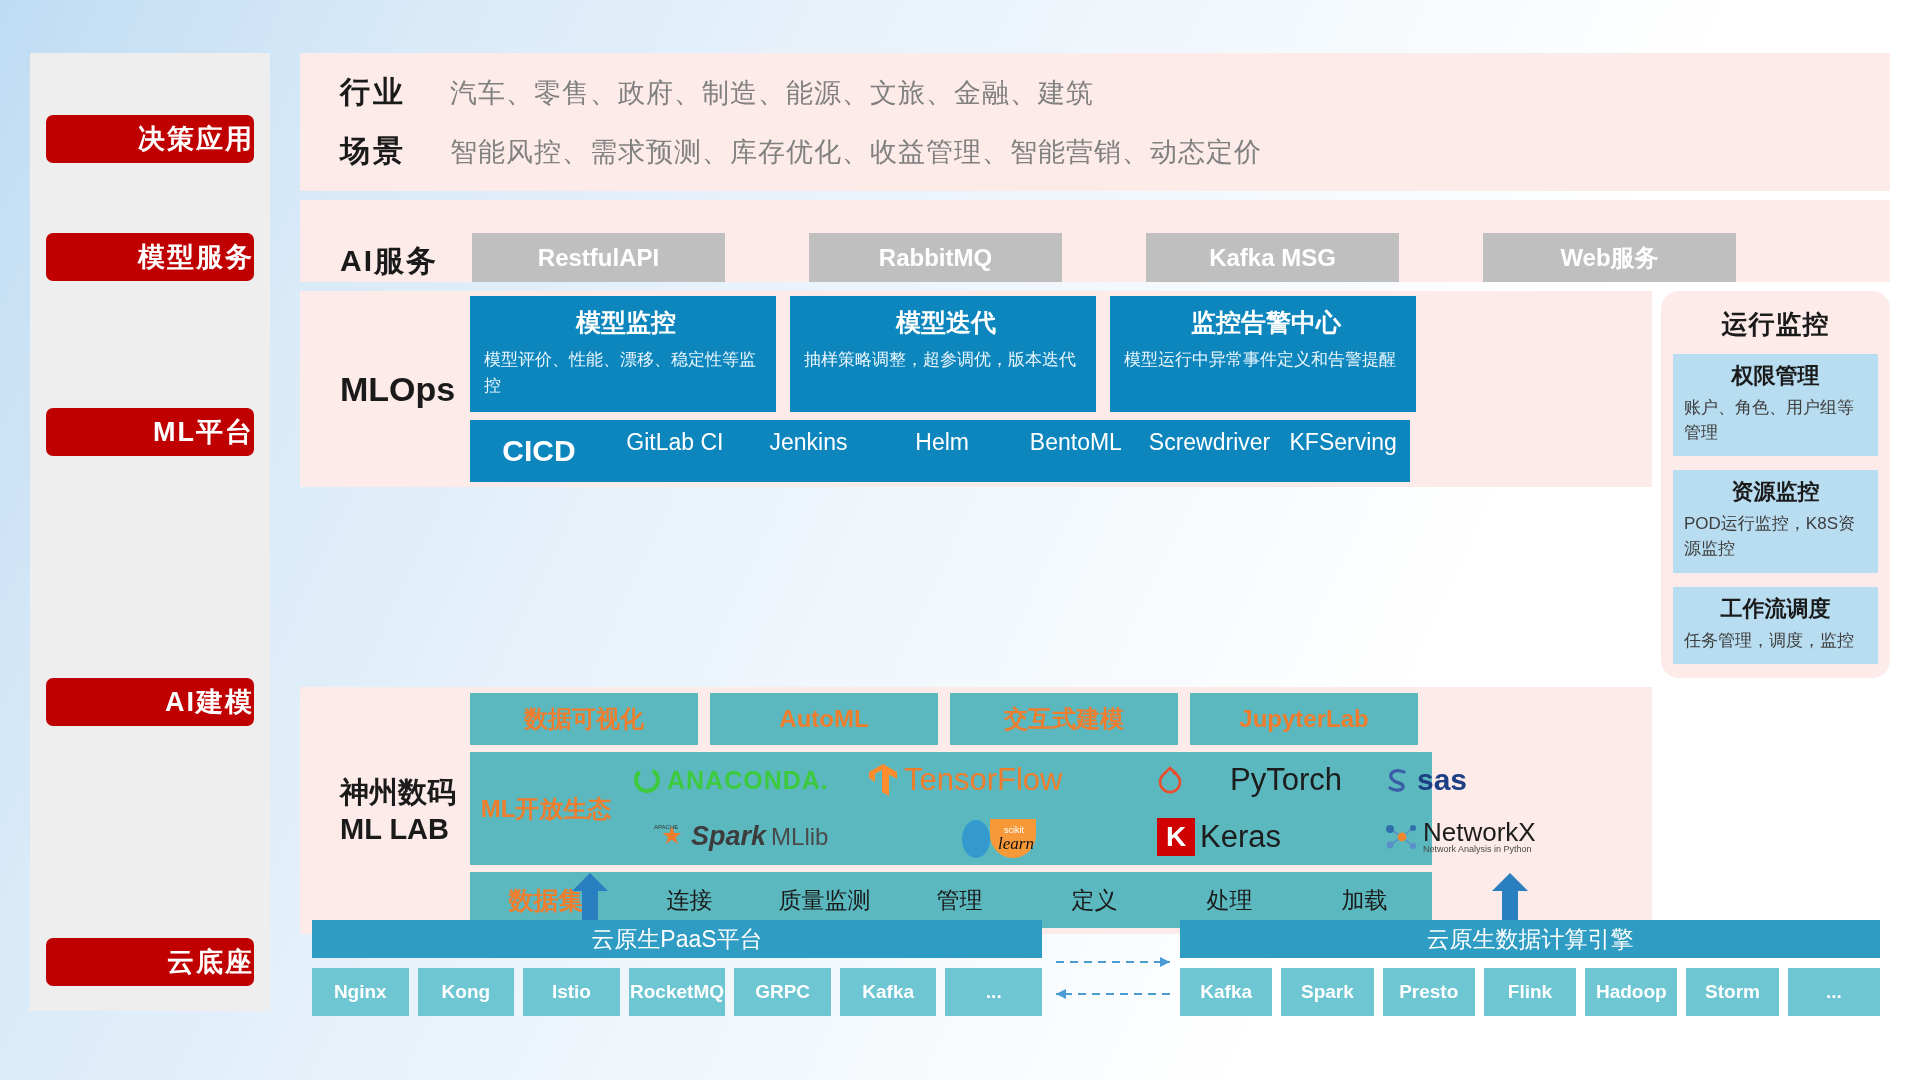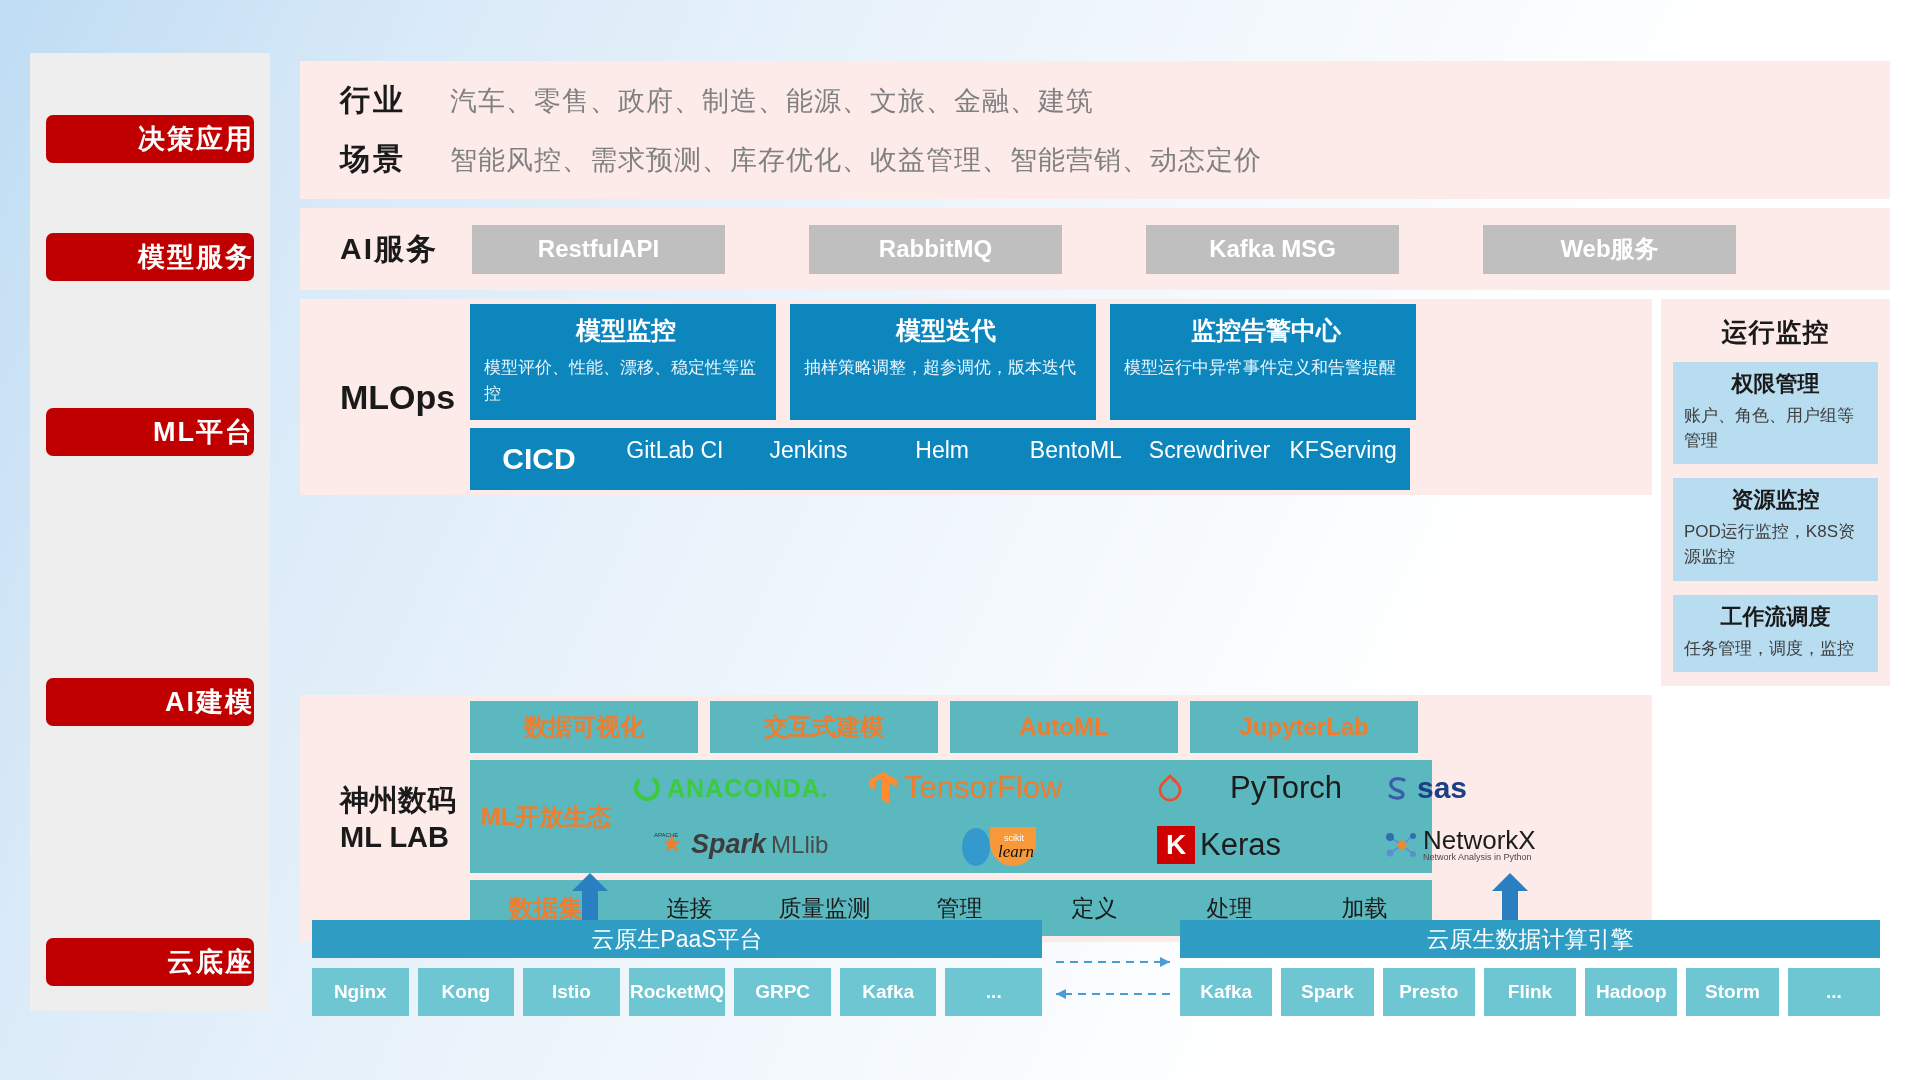--- a/index.html
+++ b/index.html
@@ -36,31 +36,31 @@
   #main { position: absolute; left: 300px; top: 53px; width: 1590px; }
 
   .band {
     background: #fcebe9;
     width: 1590px;
     margin-bottom: 9px;
     position: relative;
   }
 
   
-  #band-industry { height: 138px; display: flex; align-items: center; padding-left: 40px; margin-top: 8px; }
+  #band-industry { height: 138px; display: flex; align-items: center; padding-left: 40px; }
   .ind-rows { display: flex; flex-direction: column; gap: 18px; }
   .ind-row { display: flex; align-items: center; }
   .ind-label {
     width: 110px; font-size: 30px; font-weight: bold; color: #1a1a1a;
     letter-spacing: 3px;
   }
   .ind-val { font-size: 27px; color: #808080; letter-spacing: 1px; }
 
   
-  #band-ai { height: 82px; display: flex; align-items: center; padding-left: 40px; }
+  #band-ai { height: 82px; display: flex; align-items: flex-end; padding-left: 40px; }
   #ai-label { width: 110px; font-size: 30px; font-weight: bold; color: #1a1a1a; letter-spacing: 2px; }
   #ai-boxes { display: flex; gap: 84px; margin-left: 22px; }
   .ai-box {
     width: 253px; height: 49px; background: #bfbfbf;
     display: flex; align-items: center; justify-content: center;
     color: #ffffff; font-size: 24px; font-weight: bold;
   }
 
   
   #row-mlops { display: flex; gap: 9px; margin-bottom: 9px; }
@@ -92,20 +92,21 @@
   .cicd-item {
     font-size: 23px; color: #ffffff; flex: 1; text-align: center;
     line-height: 1.0; word-break: break-all; align-self: flex-start;
     padding-top: 11px;
   }
 
   
   #monitor-col {
     width: 229px; background: #fcebe9;
     padding: 10px 12px 0 12px;
+    border-radius: 18px;
   }
   #monitor-title {
     font-size: 26px; font-weight: bold; color: #1a1a1a;
     text-align: center; margin: 6px 0 12px 0; letter-spacing: 1px;
   }
   .monitor-card {
     background: #b8dcf0; margin-bottom: 14px; padding: 7px 11px 11px 11px;
   }
   .monitor-card .mt {
     font-size: 22px; font-weight: bold; color: #1a1a1a; text-align: center;
@@ -280,24 +281,24 @@
       <div id="mllab-label">
         <div>神州数码</div>
         <div>ML LAB</div>
       </div>
       <div id="mllab-right">
         <div id="mllab-tabs">
           <div class="mllab-tab">
               <span>数据可视化</span>
             </div>
           <div class="mllab-tab">
+              <span>AutoML</span>
+            </div>
+          <div class="mllab-tab">
               <span>交互式建模</span>
-            </div>
-          <div class="mllab-tab">
-              <span>AutoML</span>
             </div>
           <div class="mllab-tab">
               <span>JupyterLab</span>
             </div>
         </div>
 
         <div id="eco-row">
           <div id="eco-label">ML开放生态</div>
           <div id="eco-logos">
 

